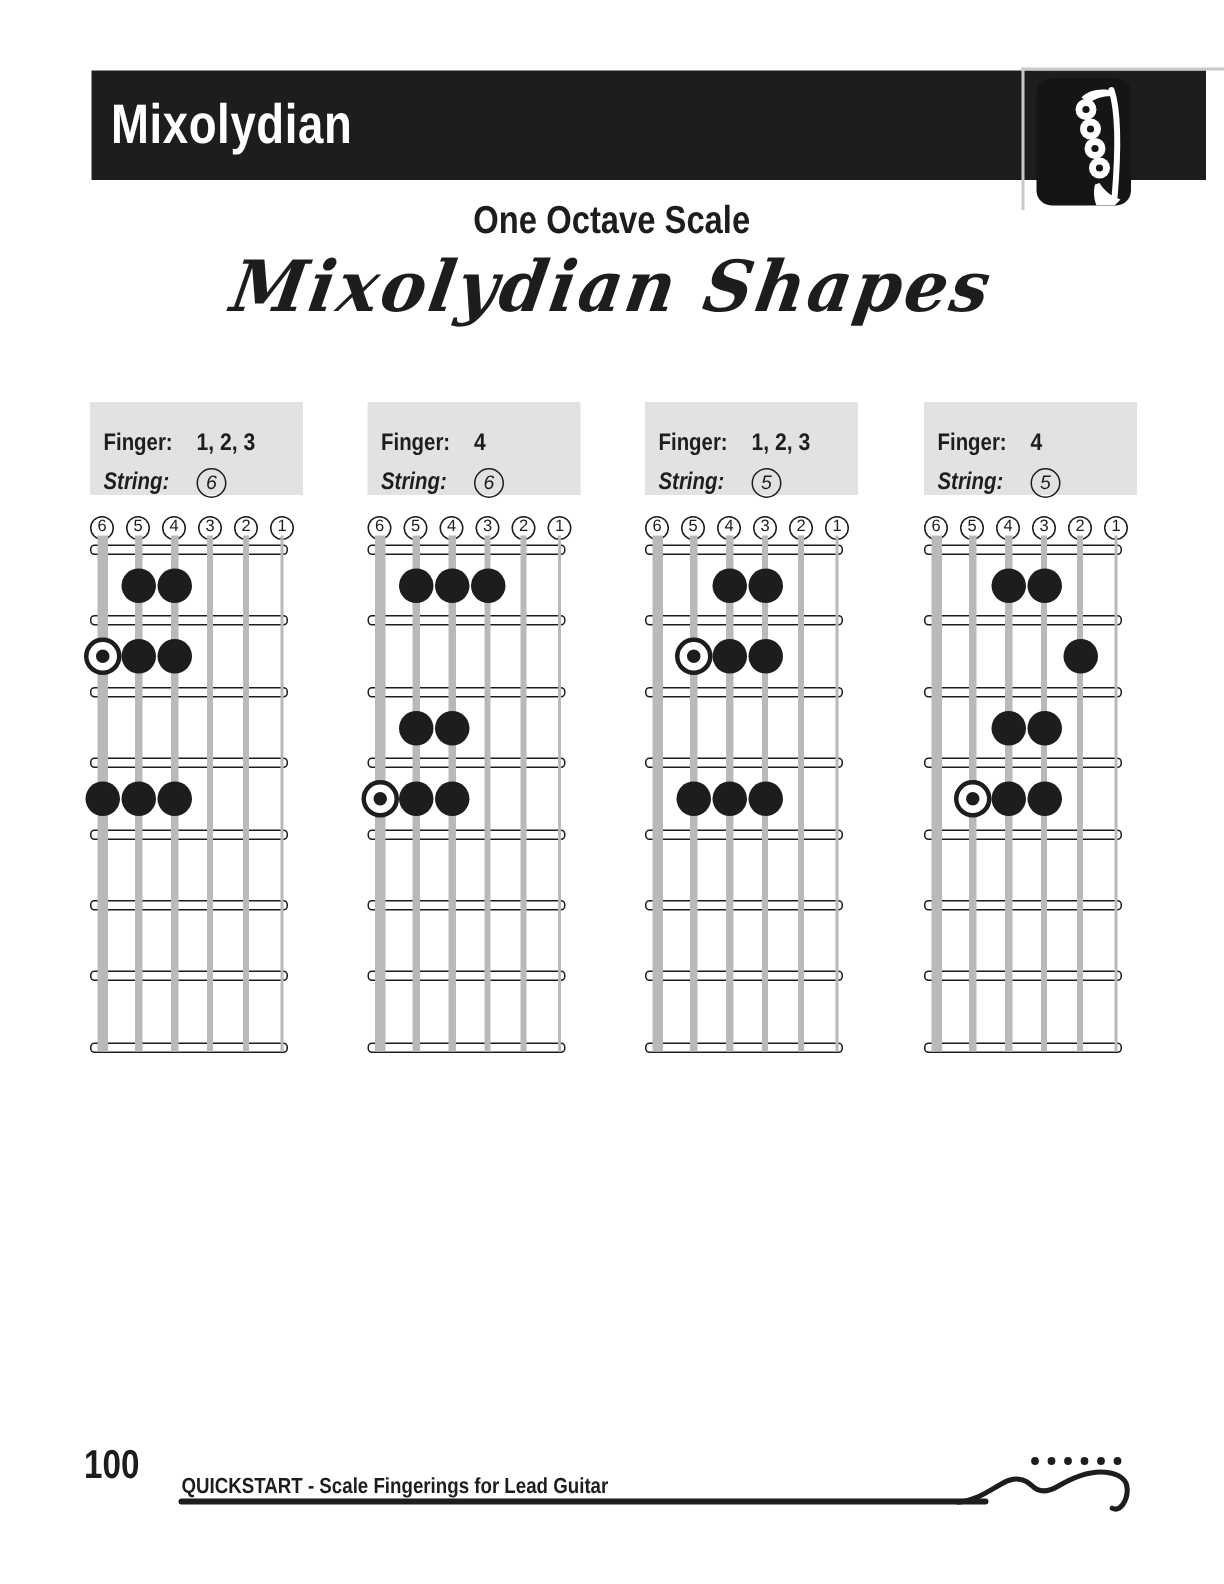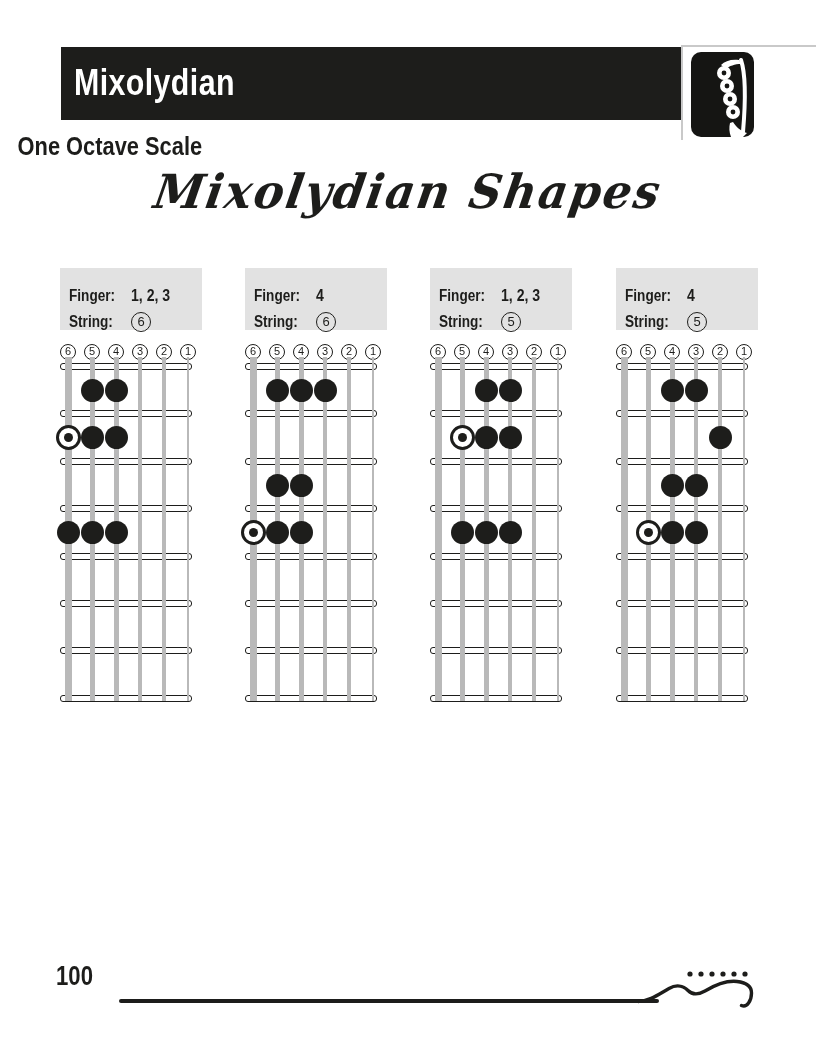--- a/index.html
+++ b/index.html
@@ -1,44 +1,44 @@
 <!DOCTYPE html>
 <html><head>
 <meta charset="utf-8">
 <style>
   html,body{margin:0;padding:0;background:#ffffff;}
   .page{position:relative;width:816px;height:1056px;background:#fff;overflow:hidden;
         font-family:"Liberation Sans",sans-serif;color:#1d1d1b;}
 
   
-  .header-bar{position:absolute;left:61px;top:47px;width:620px;height:73px;background:#1d1d1b;}
+  .header-bar{position:absolute;left:61px;top:47px;width:743px;height:73px;background:#1d1d1b;}
   .header-title{position:absolute;left:13px;top:15px;color:#ffffff;font-size:37px;font-weight:bold;
                 display:inline-block;transform:scaleX(0.82);transform-origin:left center;
                 letter-spacing:0.5px;white-space:nowrap;}
   .hairline-h{position:absolute;left:681px;top:45px;width:135px;height:2px;background:#c9c9c9;}
   .hairline-v{position:absolute;left:681px;top:45px;width:2px;height:95px;background:#c9c9c9;}
   .logo{position:absolute;left:691px;top:52px;width:63px;height:85px;background:#151513;
         border-radius:10px;}
   .logo svg{position:absolute;left:0;top:0;}
 
   
-  .subtitle{position:absolute;left:0;top:131px;width:816px;}
+  .subtitle{position:absolute;left:0;top:131px;width:816px;text-align:center;}
   .subtitle span{display:inline-block;font-size:26px;font-weight:bold;transform:scaleX(0.84);
                  transform-origin:center;white-space:nowrap;}
   .script-title{position:absolute;left:0;top:164px;width:816px;text-align:center;}
   .script-title span{display:inline-block;font-family:"DejaVu Serif",serif;font-style:italic;
                      font-weight:bold;font-size:47px;transform:skewX(-9deg) scaleX(0.96);
                      transform-origin:center;letter-spacing:2px;white-space:nowrap;}
 
   
   .diagram{position:absolute;top:268px;width:145px;height:440px;}
   .finger-box{position:absolute;left:0;top:0;width:142px;height:62px;background:#e2e2e2;}
   .fs-row{position:absolute;left:9px;height:22px;white-space:nowrap;margin-top:12px;}
   .fs-row.r1{top:7px;}
-  .fs-row.r2{top:33px;}
+  .fs-row.r2{top:33px;font-style:italic;}
   .fs-label{display:inline-block;font-size:16px;font-weight:bold;transform:scaleX(0.85);
             transform-origin:left center;width:62px;}
   .fs-value{display:inline-block;font-size:16px;font-weight:bold;transform:scaleX(0.88);
             transform-origin:left center;vertical-align:top;}
   .circ{display:inline-block;box-sizing:border-box;width:20px;height:20px;border:1.7px solid #1d1d1b;
         border-radius:50%;text-align:center;line-height:17px;font-size:13px;font-weight:normal;
         vertical-align:top;margin-top:-1px;}
   .string-row{position:absolute;left:0;top:76px;width:145px;height:16px;}
   .sn{position:absolute;box-sizing:border-box;width:16px;height:16px;border:1.4px solid #1d1d1b;
       border-radius:50%;text-align:center;line-height:13px;font-size:11px;}
@@ -250,20 +250,23 @@
         <div class="dot" style="left: 68.5px; top: 110.5px;"></div>
         <div class="root" style="left: 19.5px; top: 156.9px;"></div>
         <div class="dot" style="left: 44.5px; top: 157.9px;"></div>
         <div class="dot" style="left: 68.5px; top: 157.9px;"></div>
       </div>
   </div>
 
   <div class="page-num">
     <span>100</span>
   </div>
+  <div class="footer-text">
+    <span>QUICKSTART - Scale Fingerings for Lead Guitar</span>
+  </div>
   <div class="footer-rule"></div>
   <div class="guitar-orn">
     <svg width="138" height="62" viewBox="0 0 138 62">
       <g fill="#1d1d1b">
         <circle cx="52" cy="17" r="2.6"></circle>
           <circle cx="63" cy="17" r="2.6"></circle>
           <circle cx="74" cy="17" r="2.6"></circle>
         <circle cx="85" cy="17" r="2.6"></circle>
           <circle cx="96" cy="17" r="2.6"></circle>
           <circle cx="107" cy="17" r="2.6"></circle>

